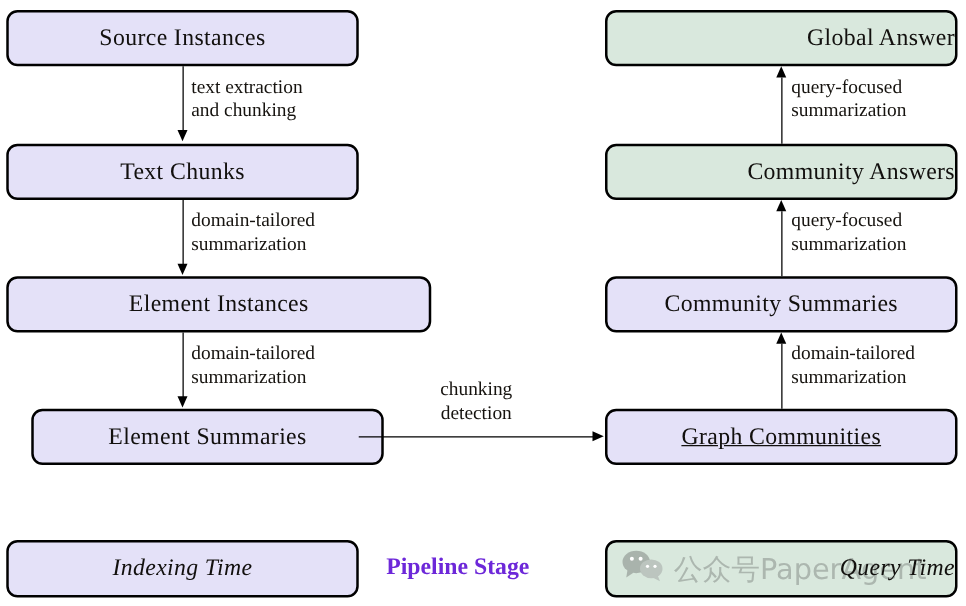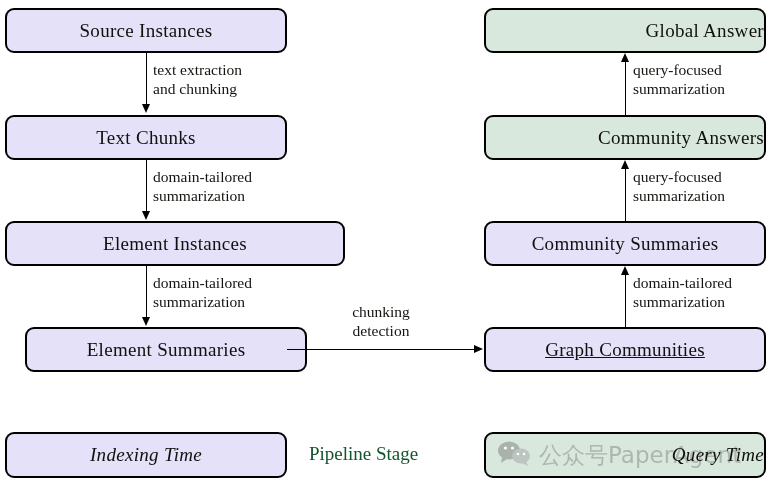--- a/index.html
+++ b/index.html
@@ -78,23 +78,23 @@
   
   .head.right {
     border-top: 4.5px solid transparent;
     border-bottom: 4.5px solid transparent;
     border-left: 9px solid #000;
   }
 
   
   #pipeline-stage {
     position: absolute;
-    font-weight: normal;
+    font-weight: bold;
     font-size: 19px;
-    color: #14532d;
+    color: #6d28d9;
     white-space: nowrap;
   }
 
   
   #watermark {
     position: absolute;
     left: 497px;
     top: 437px;
     width: 268px;
     height: 36px;

